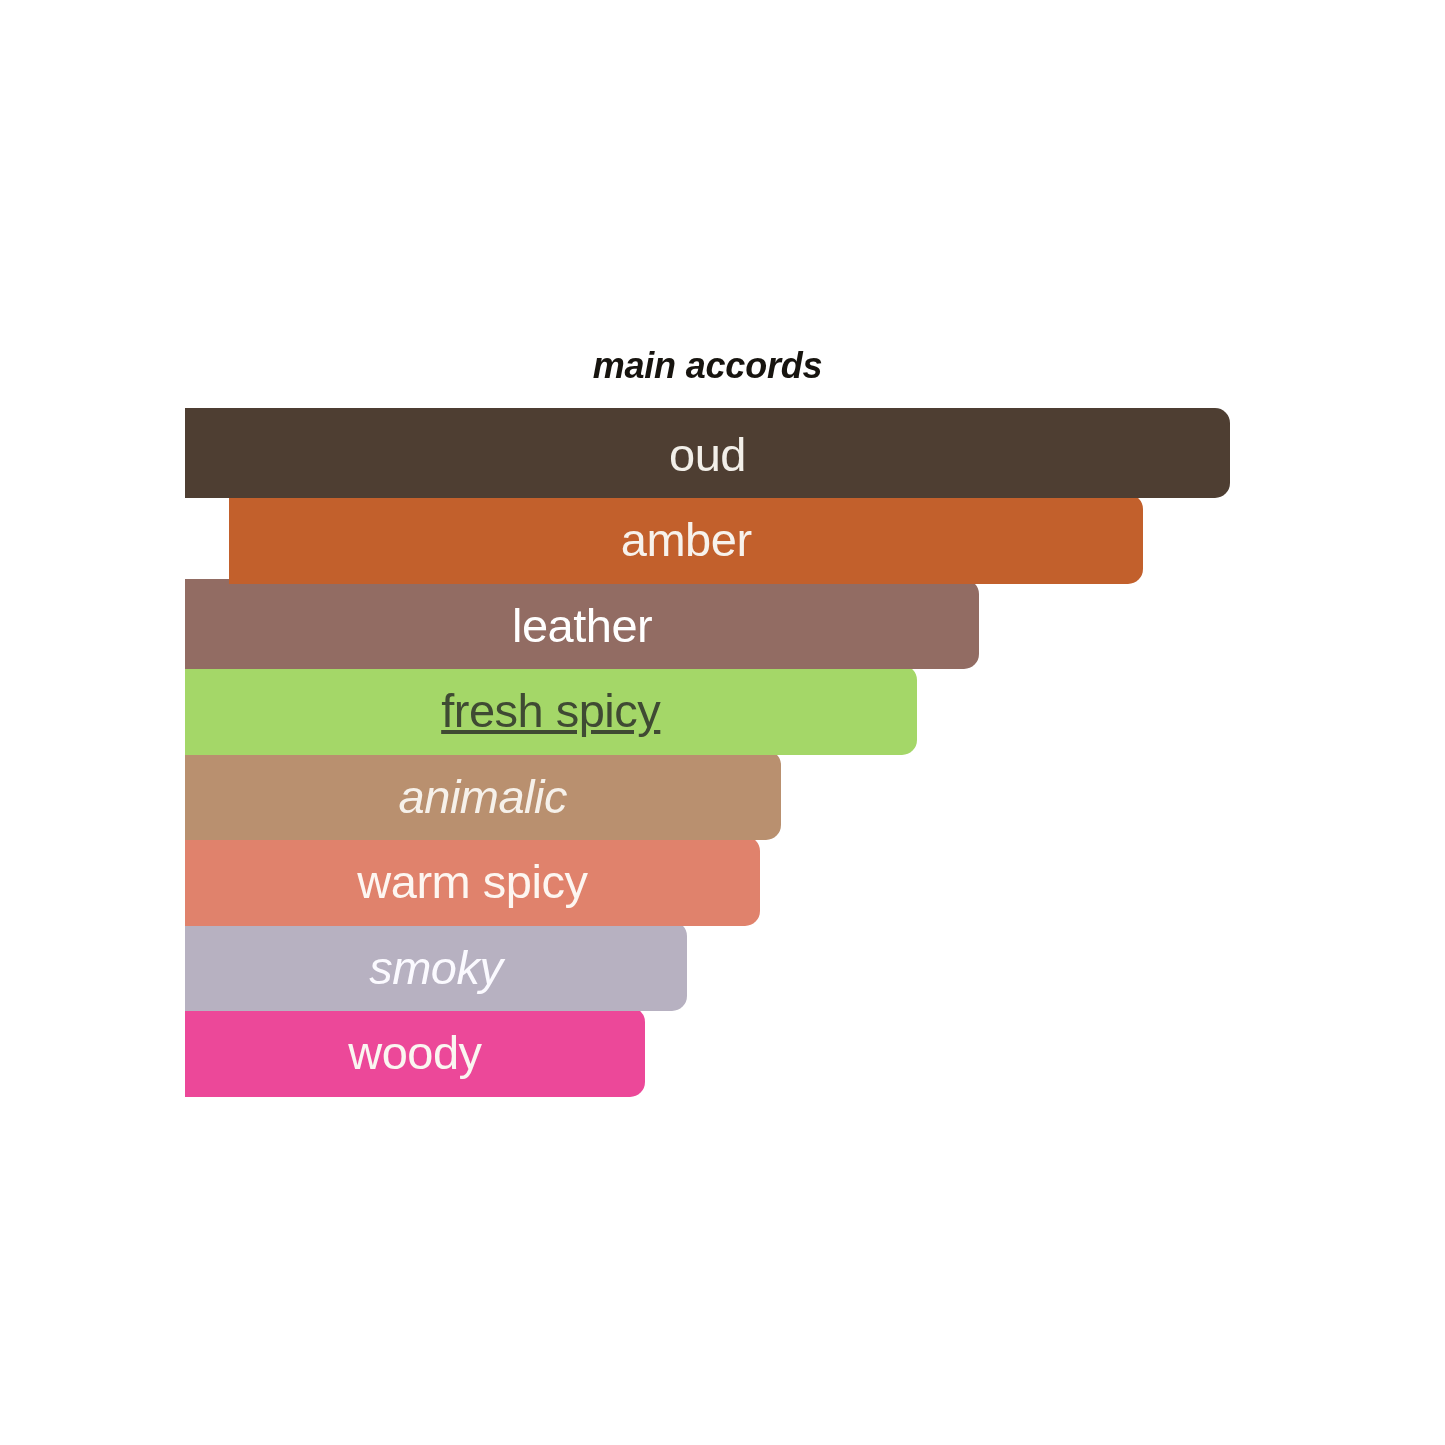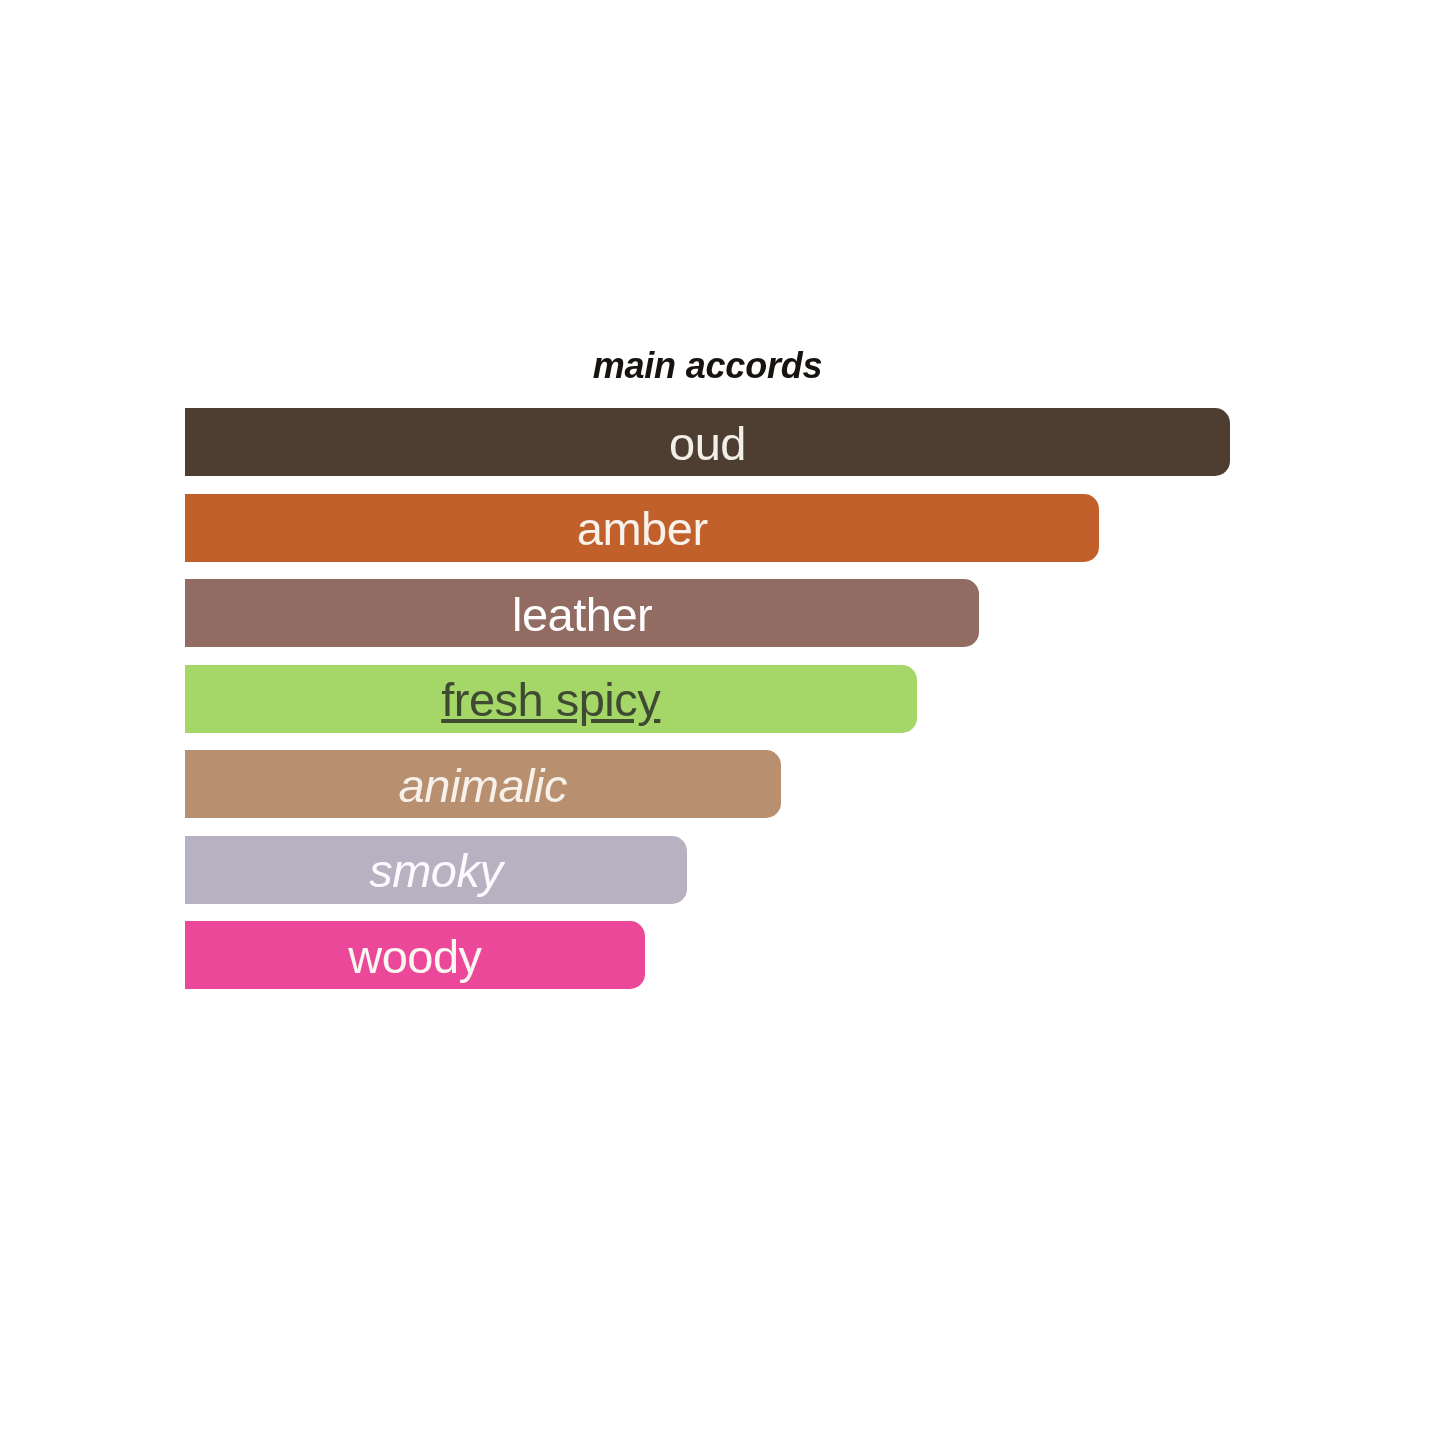--- a/index.html
+++ b/index.html
@@ -51,21 +51,21 @@
   .accord-row {
     position: relative;
     width: 1045px;
     height: 85.5px;
   }
 
   .accord-bar {
     position: absolute;
     left: 0;
     top: 0;
-    height: 68px;
+    height: 90px;
     border-top-right-radius: 15px;
     border-bottom-right-radius: 15px;
     border-top-left-radius: 0;
     border-bottom-left-radius: 0;
     display: flex;
     align-items: center;
     justify-content: center;
     box-sizing: border-box;
   }
 
@@ -88,40 +88,45 @@
 
     <h1 id="chart-title">main accords</h1>
 
     <div id="bars">
         <div class="accord-row">
           <div class="accord-bar" style="width: 100%; background: rgb(78, 62, 50); z-index: 100;">
             <span class="accord-label" style="color: rgb(242, 239, 233);">oud</span>
           </div>
         </div>
         <div class="accord-row">
-          <div class="accord-bar" style="width: 87.5%; background: rgb(194, 96, 44); z-index: 99;">
+          <div class="accord-bar" style="width: 87.5%; background: rgb(194, 96, 44); z-index: 99; margin-left: 44px;">
             <span class="accord-label" style="color: rgb(247, 242, 236);">amber</span>
           </div>
         </div>
         <div class="accord-row">
           <div class="accord-bar" style="width: 76%; background: rgb(146, 108, 99); z-index: 98;">
             <span class="accord-label" style="color: #ffffff;">leather</span>
           </div>
         </div>
         <div class="accord-row">
           <div class="accord-bar" style="width: 70%; background: rgb(164, 215, 104); z-index: 97;">
             <span class="accord-label" style="color: rgb(63, 74, 51); text-decoration: underline;">fresh spicy</span>
           </div>
         </div>
         <div class="accord-row">
           <div class="accord-bar" style="width: 57%; background: rgb(185, 144, 111); z-index: 96; font-style: italic;">
             <span class="accord-label" style="color: rgb(246, 241, 234);">animalic</span>
           </div>
         </div>
         <div class="accord-row">
+          <div class="accord-bar" style="width: 55%; background: rgb(224, 130, 108); z-index: 95;">
+            <span class="accord-label" style="color: rgb(253, 246, 241);">warm spicy</span>
+          </div>
+        </div>
+        <div class="accord-row">
           <div class="accord-bar" style="width: 48%; background: rgb(183, 177, 193); z-index: 94; font-style: italic;">
             <span class="accord-label" style="color: rgb(251, 250, 255);">smoky</span>
           </div>
         </div>
         <div class="accord-row">
           <div class="accord-bar" style="width: 44%; background: #ec4899; z-index: 93;">
             <span class="accord-label" style="color: rgb(250, 246, 241);">woody</span>
           </div>
         </div>
       </div>

